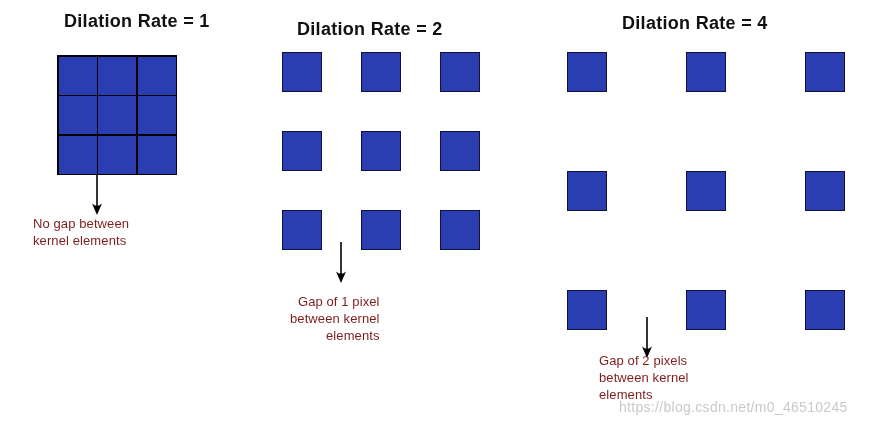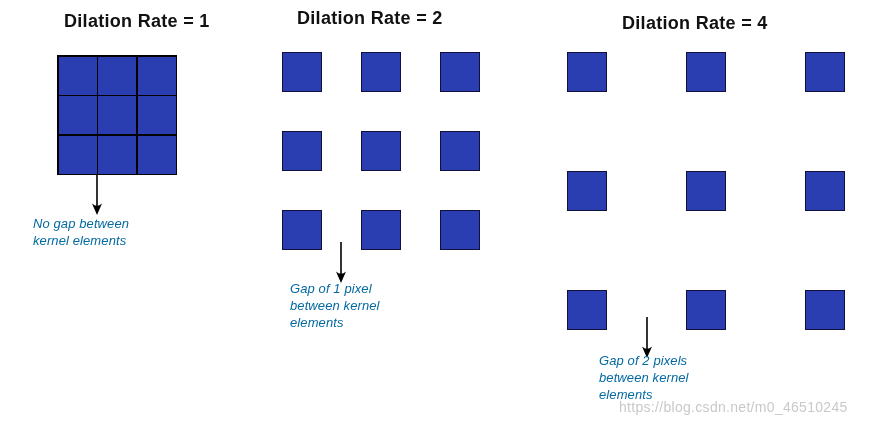--- a/index.html
+++ b/index.html
@@ -16,21 +16,21 @@
 
   .title {
     position: absolute;
     font-size: 18px;
     font-weight: 700;
     letter-spacing: 0.3px;
     color: var(--text, #111);
     white-space: nowrap;
   }
   .t1 { left: 36px;  top: 11px; margin-left: 28px; }
-  .t2 { left: 297px; top: 8px; }
+  .t2 { left: 297px; top: 19px; }
   .t3 { left: 622px; top: 13px; }
 
   .kernel-grid { position: absolute; display: grid; }
   .kernel-grid.touching {
     background: var(--grid-line, #000);
     padding: 1.5px;
     gap: 1.5px;
   }
   .kernel-cell {
     width: 40px; height: 40px;
@@ -47,27 +47,26 @@
 
   .arrow { position: absolute; overflow: visible; }
   .a1 { left: 90px;  top: 174px; }
   .a2 { left: 334px; top: 242px; }
   .a3 { left: 640px; top: 317px; }
 
   .caption {
     position: absolute;
     font-size: 13px;
     line-height: 17px;
-    color: #0369a1;
+    color: #7f1d1d;
     white-space: pre-line;
     letter-spacing: 0.1px;
-    font-style: italic;
   }
   .c1 { left: 33px;  top: 215px; }
-  .c2 { left: 290px; top: 280px; }
+  .c2 { left: 290px; top: 293px; text-align: right; }
   .c3 { left: 599px; top: 352px; }
 
   .watermark {
     position: absolute;
     left: 619px;
     top: 399px;
     font-size: 14px;
     letter-spacing: 0.3px;
     color: var(--watermark, #c9c9c9);
     white-space: nowrap;

